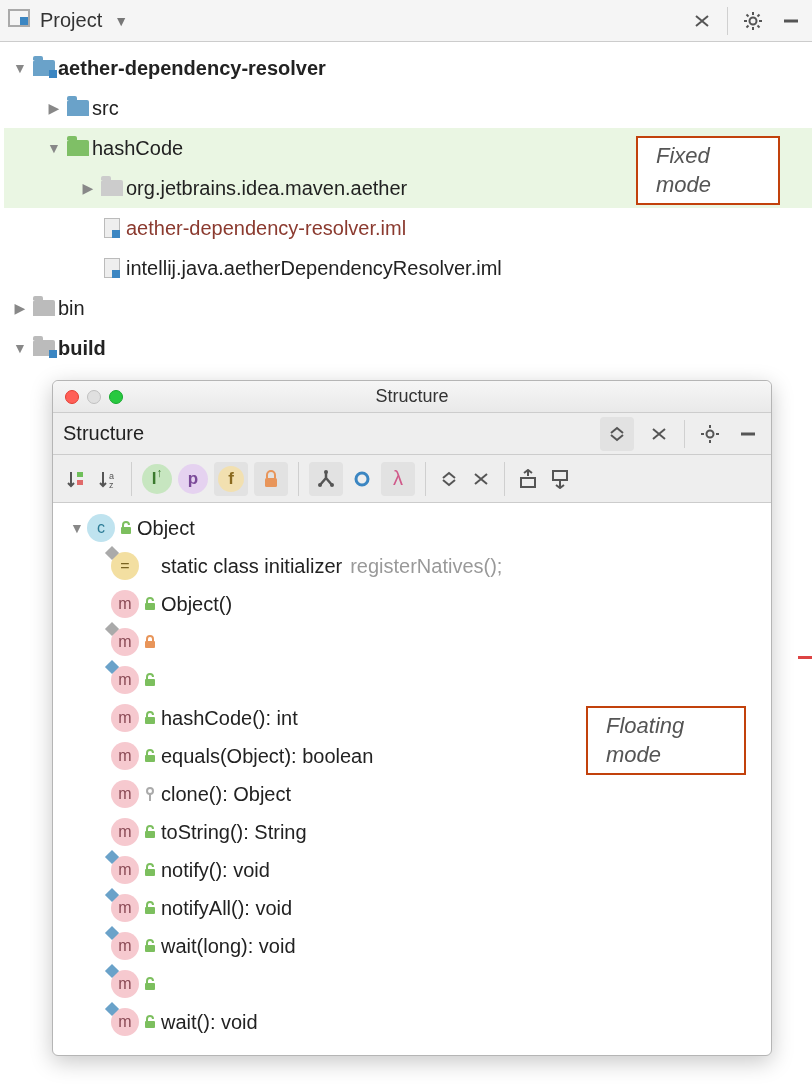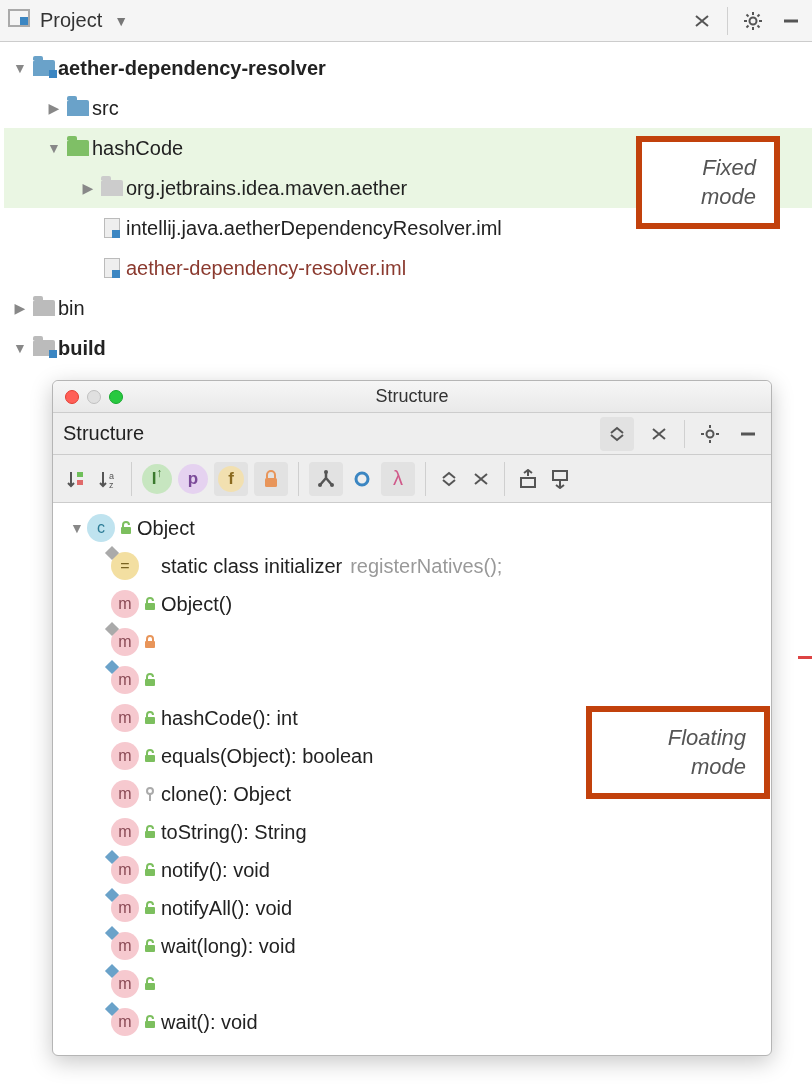--- a/index.html
+++ b/index.html
@@ -43,25 +43,25 @@
   .tree-row.highlight { background:#eaf6e3; }
   .tree-row .arrow { width:20px; display:flex;justify-content:center;align-items:center;color:#888;font-size:14px;}
   .tree-row .arrow.blank{visibility:hidden;}
   .tree-row .icon   { width:28px; display:flex;justify-content:center;align-items:center;}
   .tree-row .label  { white-space:nowrap; }
   .bold { font-weight:700; }
   .brown { color:#8b3a2f; }
 
   .annotation-box {
     position:absolute;
-    border:6px solid #c2410c;
-    padding:12px 18px;
+    border:2px solid #c2410c;
+    padding:4px 18px;
     font-style:italic;
     color:#555;
-    text-align:right;
+    text-align:left;
     font-size:22px;
     background:#fff;
     line-height:1.3;
   }
 
   .red-tick {
     position:absolute;
     right:0; top:656px;
     width:14px; height:3px;
     background:#d44;
@@ -239,29 +239,29 @@
         <span class="folder-icon pkg"></span>
       </span>
     <span class="label">org.jetbrains.idea.maven.aether</span>
   </div>
 
   <div class="tree-row" style="padding-left:74px">
     <span class="arrow blank">▶</span>
     <span class="icon">
         <span class="file-icon"></span>
       </span>
-    <span class="label">intellij.java.aetherDependencyResolver.iml</span>
+    <span class="label brown">aether-dependency-resolver.iml</span>
   </div>
 
   <div class="tree-row" style="padding-left:74px">
     <span class="arrow blank">▶</span>
     <span class="icon">
         <span class="file-icon"></span>
       </span>
-    <span class="label brown">aether-dependency-resolver.iml</span>
+    <span class="label">intellij.java.aetherDependencyResolver.iml</span>
   </div>
 
   <div class="tree-row" style="padding-left:6px">
     <span class="arrow">▶</span>
     <span class="icon">
         <span class="folder-icon grey"></span>
       </span>
     <span class="label">bin</span>
   </div>
 
@@ -548,16 +548,16 @@
             <rect x="1" y="6" width="10" height="7" rx="1" fill="#7cbf5e"></rect>
             <path d="M3 6 V4 a3 3 0 0 1 6 0" stroke="#7cbf5e" stroke-width="2" fill="none"></path>
           </svg>
         </span>
       <span class="label">wait(): void</span>
     </div>
 
   </div>
 </div>
 
-<div class="annotation-box" style="left:586px;top:706px;width:184px">
+<div class="annotation-box" style="left:586px;top:706px;width:160px">
   <div>Floating</div>
   <div>mode</div>
 </div>
 
 </body></html>

